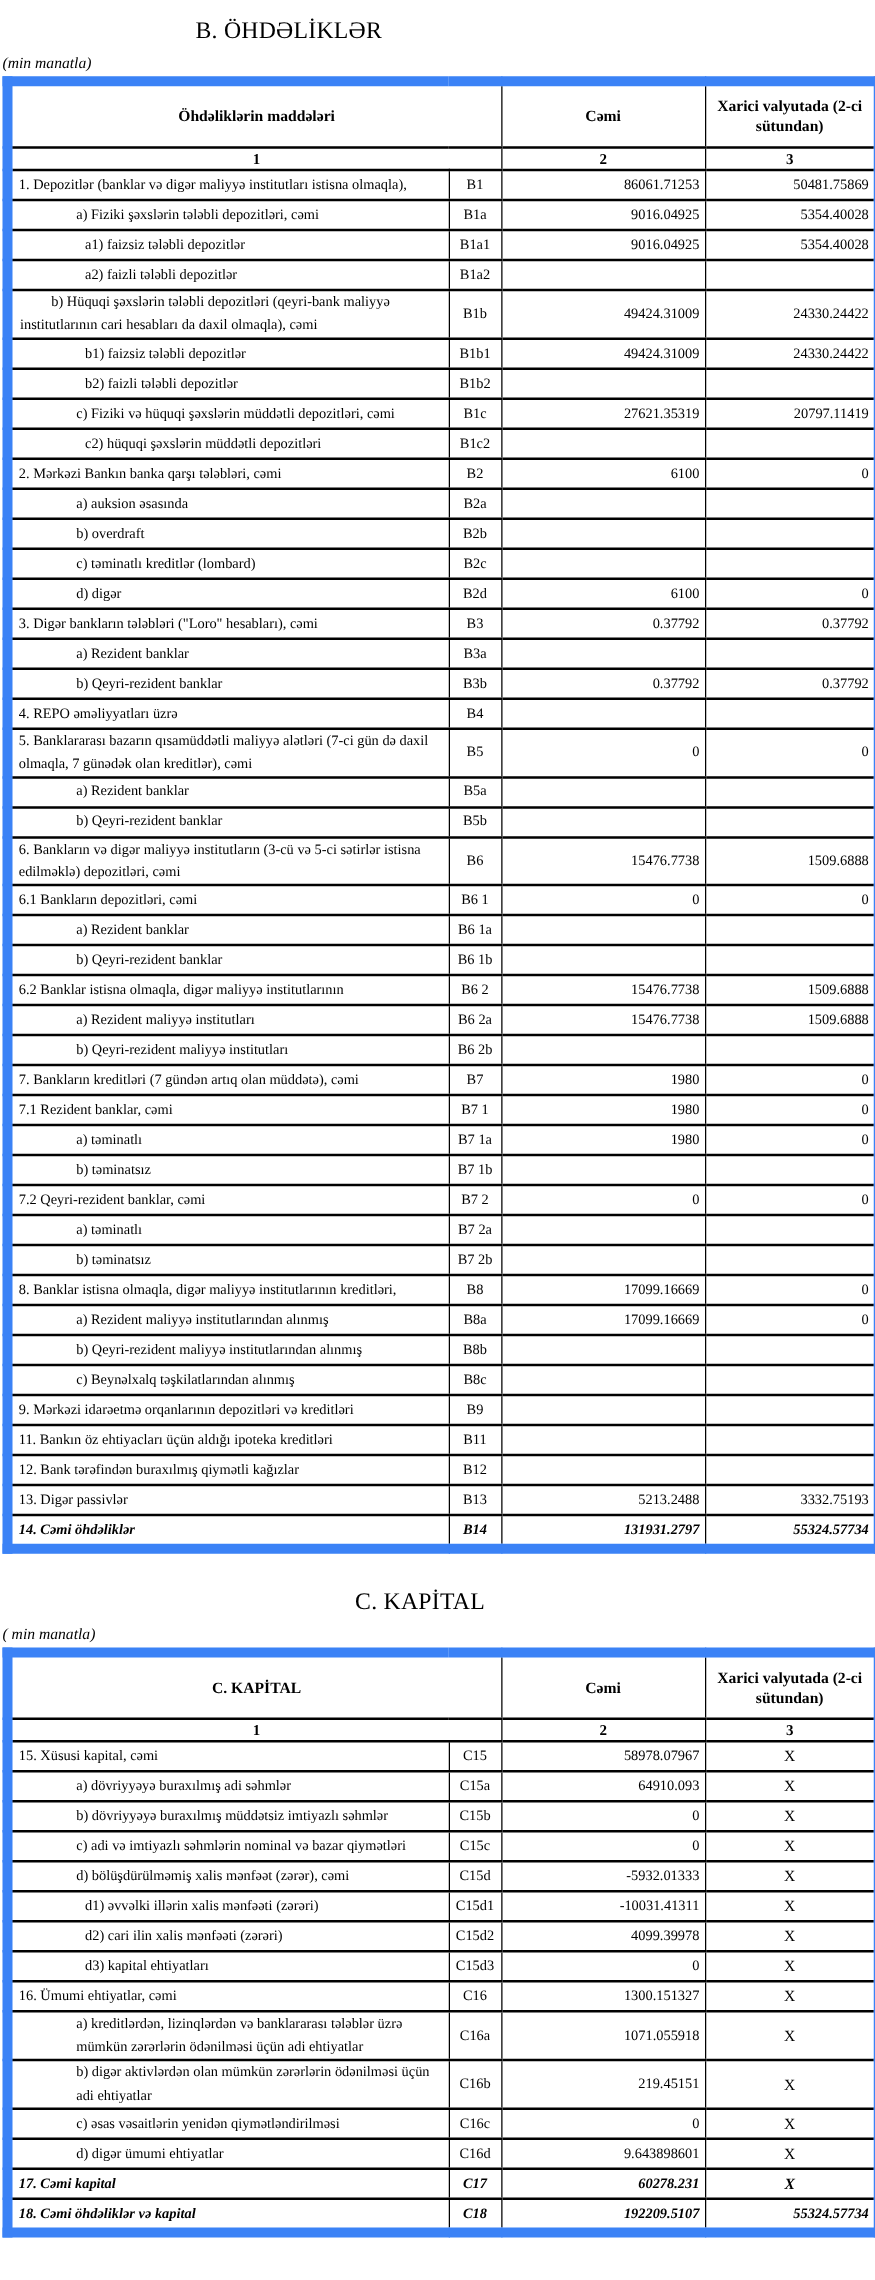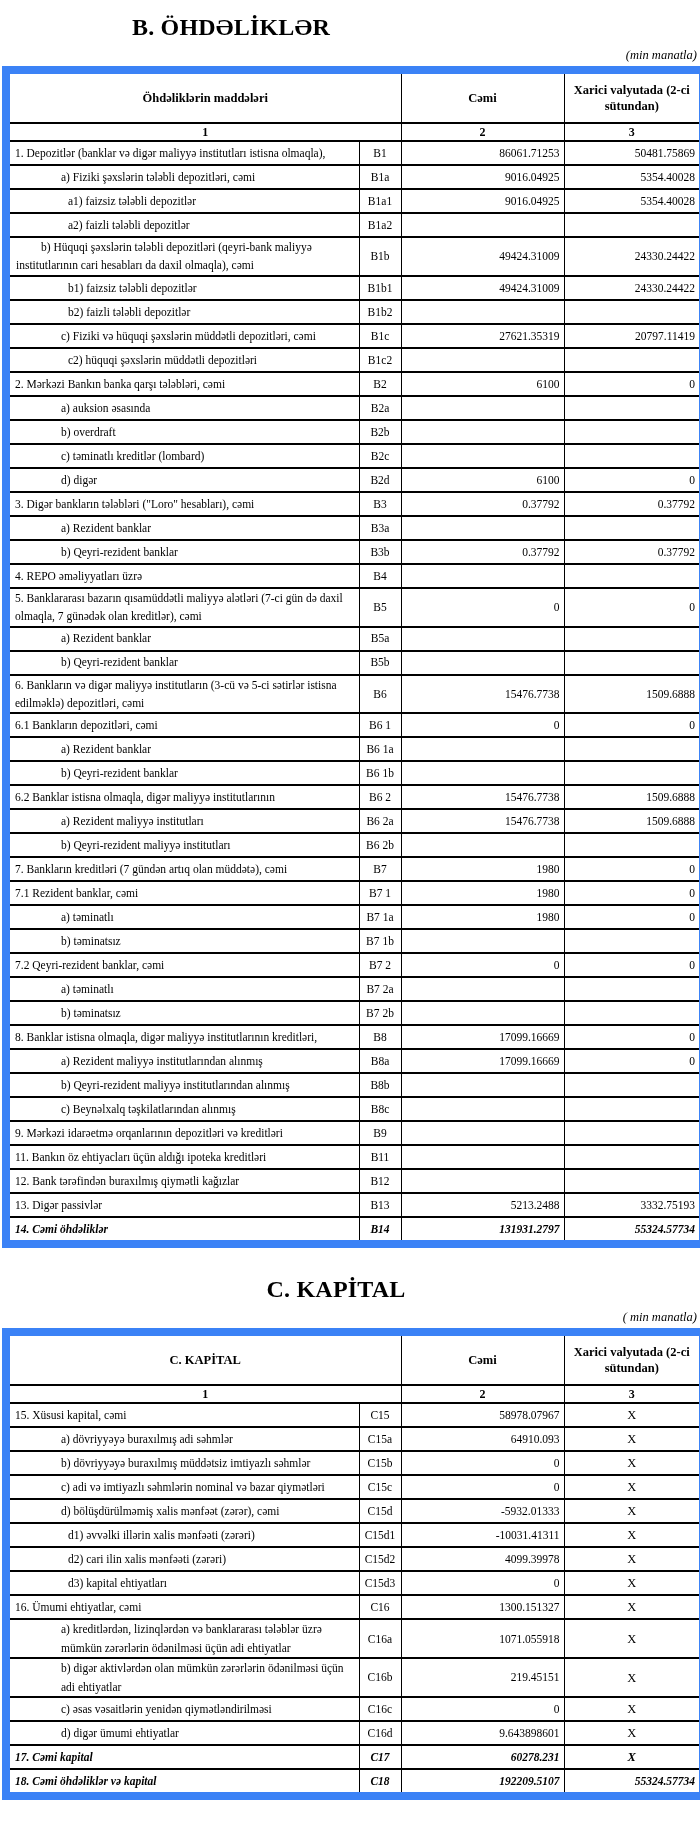--- a/index.html
+++ b/index.html
@@ -4,27 +4,27 @@
 <style>
   html, body { margin:0; padding:0; background:#ffffff; }
   body {
     width:700px;
     font-family:"Liberation Serif","DejaVu Serif",serif;
     color:#000;
     -webkit-font-smoothing:antialiased;
   }
   .page { width:700px; min-height:1824px; box-sizing:border-box; padding-top:14px; }
 
-  .title { font-weight:bold; font-size:24px; letter-spacing:0.2px; white-space:nowrap; }
+  .title { font-weight:normal; font-size:19px; letter-spacing:0.2px; white-space:nowrap; }
   .title-b { width:462px; text-align:center; }
   .title-c { width:672px; text-align:center; margin-top:28px; }
 
   .unit-note {
     font-style:italic; font-size:12.5px;
-    text-align:right; width:697px; margin:7px 0 3px 2px; box-sizing:border-box; padding-right:2px;
+    text-align:left; width:697px; margin:7px 0 3px 2px; box-sizing:border-box; padding-right:2px;
   }
 
   table.sheet {
     border-collapse:collapse; table-layout:fixed;
     width:697px; margin-left:2px;
     border:8px solid #3b82f6;
   }
   .sheet col.c-label { width:353px; }
   .sheet col.c-code  { width:42px; }
   .sheet col.c-total { width:163px; }

